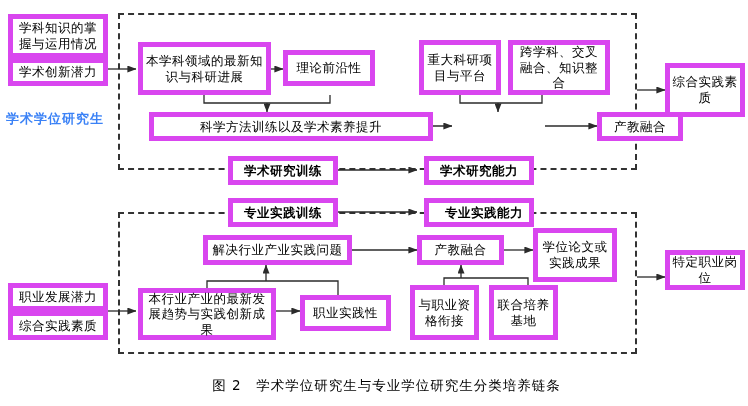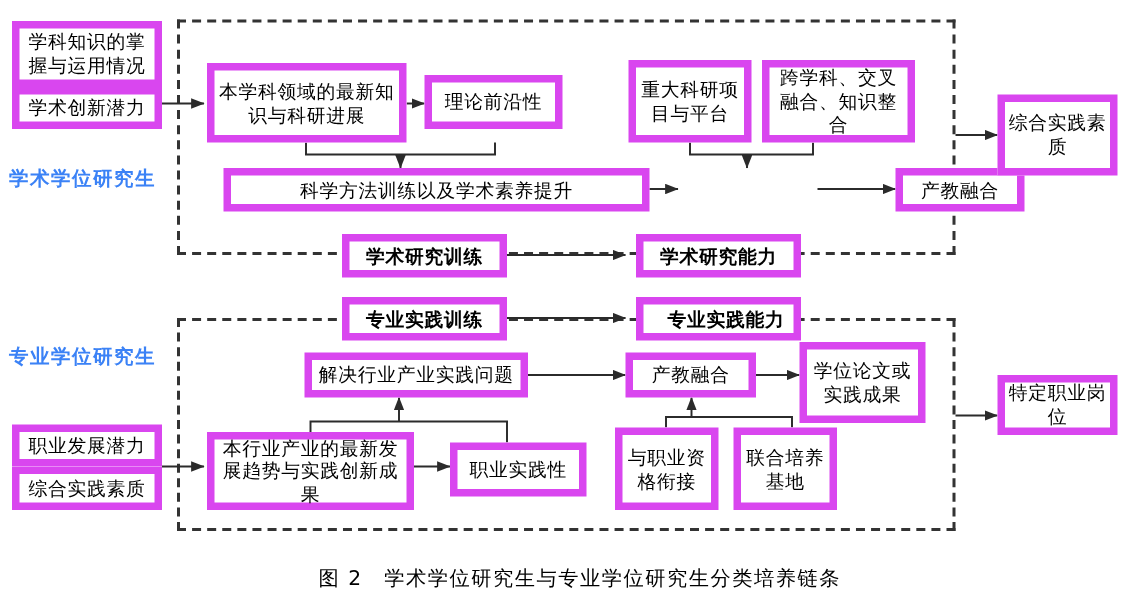--- a/index.html
+++ b/index.html
@@ -132,21 +132,20 @@
 
   <div class="box bold" style="left:228px;top:198px;width:110px;height:29px;">专业实践训练</div>
   <div class="box bold" style="left:424px;top:198px;width:110px;height:29px;padding-left:12px;">专业实践能力</div>
 
   <div class="box" style="left:203px;top:235px;width:149px;height:30px;">解决行业产业实践问题</div>
   <div class="box" style="left:417px;top:235px;width:87px;height:30px;">产教融合</div>
   <div class="box" style="left:533px;top:228px;width:84px;height:54px;">学位论文或实践成果</div>
 
   <div class="box" style="left:8px;top:283px;width:100px;height:28px;">职业发展潜力</div>
   <div class="box" style="left:8px;top:311px;width:100px;height:29px;">综合实践素质</div>
-  <div class="plainlabel" style="left:6px;top:229px;">专业学位研究生</div>
 
   <div class="box" style="left:138px;top:288px;width:138px;height:52px;">本行业产业的最新发展趋势与实践创新成果</div>
   <div class="box" style="left:300px;top:295px;width:91px;height:36px;">职业实践性</div>
   <div class="box" style="left:410px;top:285px;width:69px;height:55px;">与职业资格衔接</div>
   <div class="box" style="left:489px;top:285px;width:69px;height:55px;">联合培养基地</div>
 
   <div class="box" style="left:665px;top:250px;width:80px;height:40px;">特定职业岗位</div>
 
   <div class="caption" style="top:377px;">图 2　学术学位研究生与专业学位研究生分类培养链条</div>
 

